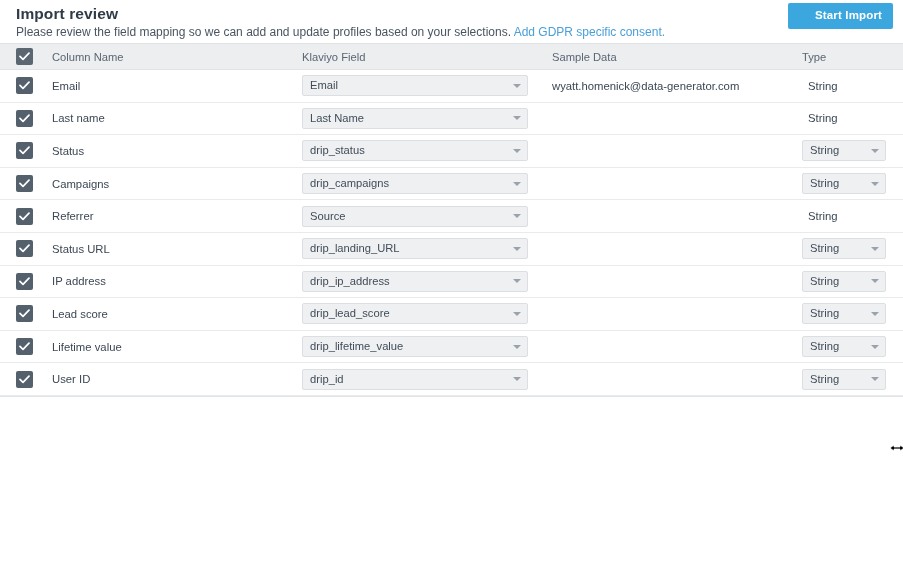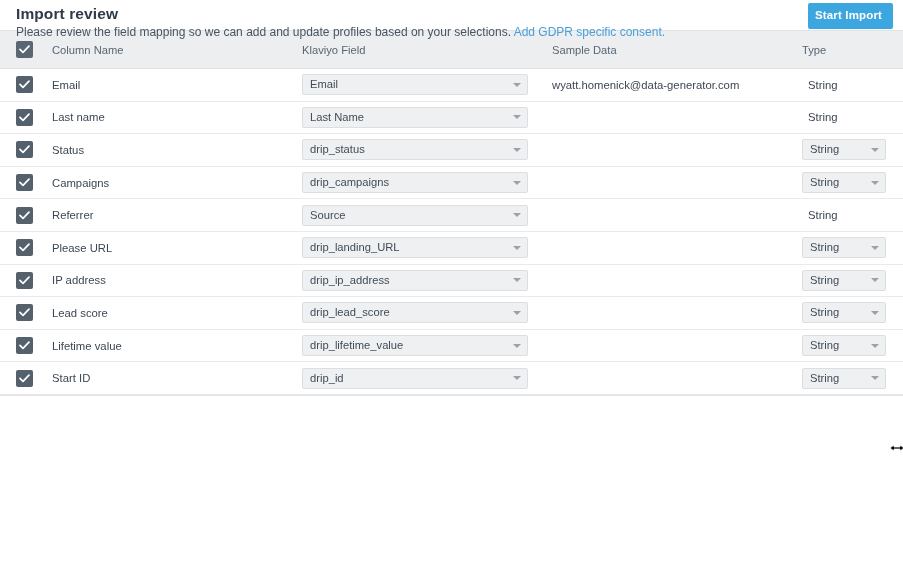--- a/index.html
+++ b/index.html
@@ -16,21 +16,21 @@
     height: 563px;
     overflow: hidden;
     background: #ffffff;
   }
 
   
   .page-header {
     position: relative;
     padding: 4px 16px 8px 16px;
     background: #ffffff;
-    height: 30px;
+    height: 43px;
   }
   .page-title {
     font-size: 15.5px;
     font-weight: bold;
     color: #2f3b47;
     letter-spacing: .1px;
     line-height: 19px;
     margin: 0;
   }
   .page-subtitle {
@@ -50,34 +50,34 @@
     top: 3px;
     right: 10px;
     background: #3ba7de;
     color: #ffffff;
     border: none;
     border-radius: 2px;
     font-family: "Liberation Sans", sans-serif;
     font-size: 11.5px;
     font-weight: bold;
     letter-spacing: .15px;
-    padding: 6px 11px 7px 7px;
+    padding: 6px 11px 7px 27px;
     cursor: pointer;
     line-height: 13px;
   }
 
   
   .mapping-table {
     width: 903px;
     border-collapse: collapse;
     table-layout: fixed;
   }
   .mapping-table thead tr {
     background: #eceef0;
-    height: 38px;
+    height: 26px;
     border-radius: 11px;
   }
   .mapping-table thead th {
     text-align: left;
     font-size: 11.2px;
     font-weight: normal;
     color: #5a6673;
     padding: 0;
     vertical-align: middle;
     border-top: 1px solid #dfe3e6;
@@ -287,21 +287,21 @@
           <td class="cell-field"><span class="sel sel-field"><span class="sel-label">Source</span><span class="caret"></span></span></td>
           <td class="cell-sample"></td>
           <td class="cell-type"><span class="type-text">String</span></td>
         </tr>
         <tr>
           <td><span class="chk-wrap"><span class="chk">
                 <svg width="11" height="9" viewBox="0 0 11 9" aria-hidden="true">
                   <path d="M1 4.4 L4 7.3 L10 1.2" fill="none" stroke="#ffffff" stroke-width="1.7" stroke-linecap="round" stroke-linejoin="round"></path>
                 </svg>
               </span></span></td>
-          <td class="cell-name">Please URL</td>
+          <td class="cell-name">Status URL</td>
           <td class="cell-field"><span class="sel sel-field"><span class="sel-label">drip_landing_URL</span><span class="caret"></span></span></td>
           <td class="cell-sample"></td>
           <td class="cell-type"><span class="sel sel-type"><span class="sel-label">String</span><span class="caret"></span></span></td>
         </tr>
         <tr>
           <td><span class="chk-wrap"><span class="chk">
                 <svg width="11" height="9" viewBox="0 0 11 9" aria-hidden="true">
                   <path d="M1 4.4 L4 7.3 L10 1.2" fill="none" stroke="#ffffff" stroke-width="1.7" stroke-linecap="round" stroke-linejoin="round"></path>
                 </svg>
               </span></span></td>
@@ -331,21 +331,21 @@
           <td class="cell-field"><span class="sel sel-field"><span class="sel-label">drip_lifetime_value</span><span class="caret"></span></span></td>
           <td class="cell-sample"></td>
           <td class="cell-type"><span class="sel sel-type"><span class="sel-label">String</span><span class="caret"></span></span></td>
         </tr>
         <tr>
           <td><span class="chk-wrap"><span class="chk">
                 <svg width="11" height="9" viewBox="0 0 11 9" aria-hidden="true">
                   <path d="M1 4.4 L4 7.3 L10 1.2" fill="none" stroke="#ffffff" stroke-width="1.7" stroke-linecap="round" stroke-linejoin="round"></path>
                 </svg>
               </span></span></td>
-          <td class="cell-name">Start ID</td>
+          <td class="cell-name">User ID</td>
           <td class="cell-field"><span class="sel sel-field"><span class="sel-label">drip_id</span><span class="caret"></span></span></td>
           <td class="cell-sample"></td>
           <td class="cell-type"><span class="sel sel-type"><span class="sel-label">String</span><span class="caret"></span></span></td>
         </tr>
       </tbody>
   </table>
   <div class="table-bottom-border"></div>
 
   <div class="resize-cursor" style="left: 889px; top: 440px;">
     <svg width="16" height="16" viewBox="0 0 16 16">

